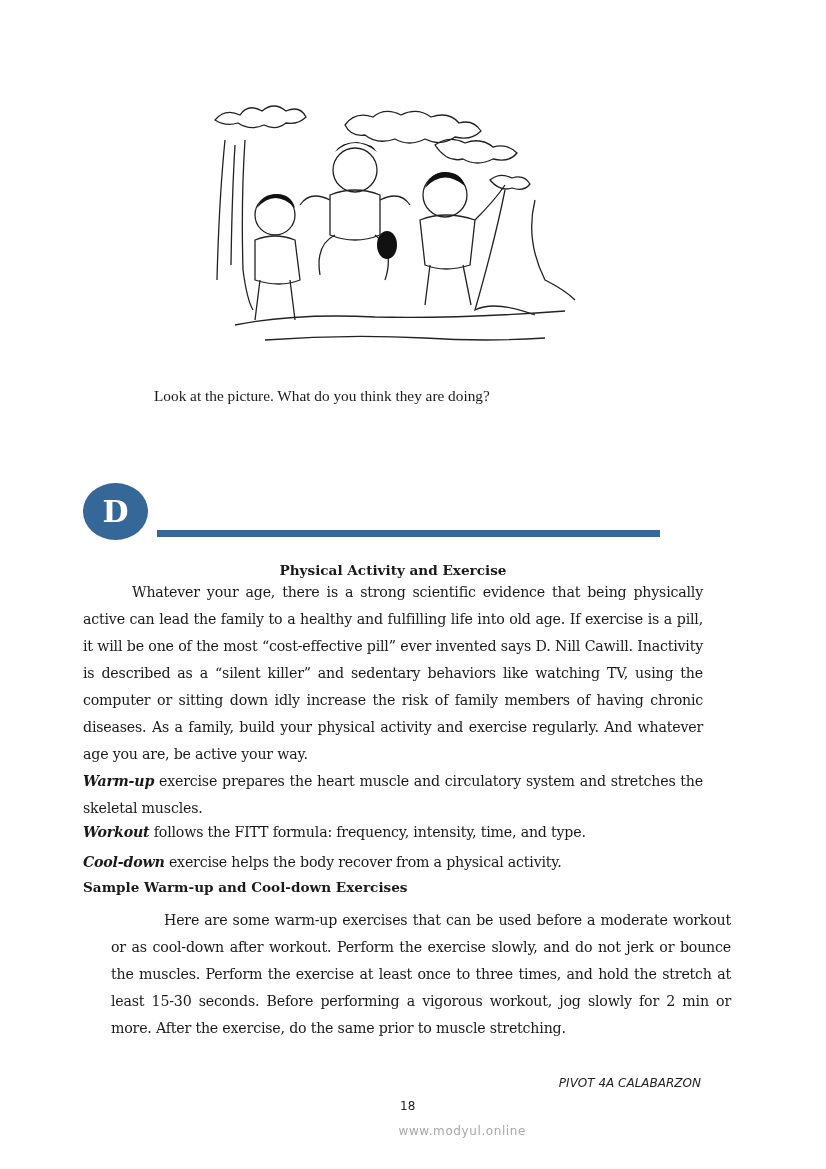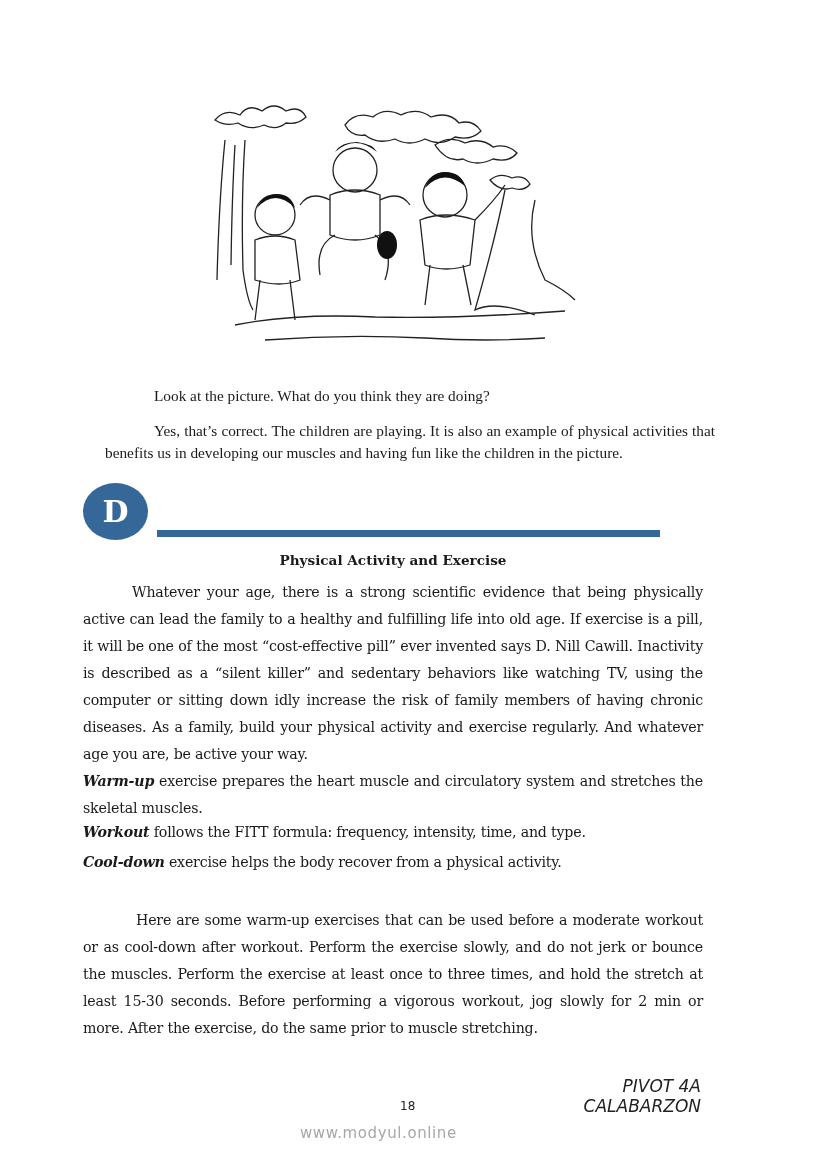--- a/index.html
+++ b/index.html
@@ -13,40 +13,40 @@
 
   #q1 { left:138px; top:369px; width:560px; }
   #a1 { left:89px; top:404px; width:610px; text-align:justify; text-indent:49px; }
 
   .badge { position:absolute; left:83px; top:483px; width:65px; height:57px; border-radius:50%;
            background:#356799; color:#fff; display:flex; align-items:center; justify-content:center;
            font-family:"DejaVu Serif", serif; font-weight:bold; font-size:30px; }
   .rule { position:absolute; left:157px; top:530px; width:503px; height:7px; background:#356799; }
 
   .h-center { position:absolute; left:83px; width:620px; text-align:center;
-              font-family:"DejaVu Serif", serif; font-weight:bold; font-size:13.6px; }
+              font-family:"DejaVu Serif", serif; font-weight:bold; font-size:13.6px;margin-top:10px; }
   #h1 { top:552px; }
   #h2 { top:739px; }
 
   .body { position:absolute; left:83px; width:620px; font-family:"DejaVu Serif", serif; font-size:14.2px;
           line-height:27px; text-align:justify; margin:0; letter-spacing:-0.2px; }
   #para1 { top:579px; text-indent:49px; }
   #warm { top:768px; }
   #workout { top:819px; }
   #cool { top:849px; }
   #h3 { position:absolute; left:83px; top:879px; font-family:"DejaVu Serif", serif; font-weight:bold; font-size:13.6px; }
-  #para2 { top:907px; text-indent:53px; }
+  #para2 { top:907px; text-indent:53px;margin-left:28px; }
   .term { font-weight:bold; font-style:italic; }
 
   .footer-brand { position:absolute; left:520px; top:1076px; width:181px; text-align:right;
-                  font-family:"DejaVu Sans", sans-serif; font-style:italic; font-size:17px; color:#222; }
+                  font-family:"DejaVu Sans", sans-serif; font-style:italic; font-size:12px; color:#222; }
   .page-num { position:absolute; left:400px; top:1099px; width:30px; text-align:left;
               font-family:"DejaVu Sans", sans-serif; font-size:12px; color:#222; }
-  .watermark { position:absolute; left:300px; top:1124px; width:226px; text-align:left;
-               font-family:"DejaVu Sans", sans-serif; font-size:15px; color:#a8a8a8; letter-spacing:0.6px; }
+  .watermark { position:absolute; left:300px; top:1124px; width:226px; text-align:right;
+               font-family:"DejaVu Sans", sans-serif; font-size:12px; color:#a8a8a8; letter-spacing:0.6px; }
 </style>
 </head>
 <body>
 
 <div class="page">
 
   <svg class="illustration" viewBox="0 0 390 250" xmlns="http://www.w3.org/2000/svg">
     <g fill="none" stroke="#222" stroke-width="1.3">
 
       <path d="M10 20 q10 -12 25 -5 q8 -12 22 -4 q12 -10 24 0 q14 -6 20 6 q-8 8 -20 6 q-10 8 -22 2 q-14 6 -26 -2 q-12 4 -23 -3z"></path>
@@ -78,35 +78,35 @@
     </g>
     <ellipse cx="182" cy="145" rx="10" ry="14" fill="#111"></ellipse>
     <g fill="#111">
       <path d="M130 52 q20 -18 42 0 q-4 -8 -20 -10 q-16 0 -22 10z"></path>
       <path d="M52 108 q18 -20 38 0 q-4 -14 -18 -14 q-14 0 -20 14z"></path>
       <path d="M220 88 q18 -20 40 -2 q-4 -14 -20 -14 q-14 0 -20 16z"></path>
     </g>
   </svg>
 
   <p class="p" id="q1">Look at the picture.  What do you think they are doing?</p>
-  <p class="p" id="a1">Yes, that’s correct. The children are playing. It is also an example of physical activities that  benefits  us in developing our muscles and having fun like the children in the picture.</p>
 
   <div class="badge">
     <span>D</span>
   </div>
   <div class="rule"></div>
 
   <div class="h-center" id="h1">Physical Activity and Exercise</div>
 
   <p class="body" id="para1">Whatever your age, there is a strong scientific evidence that being physically active can lead the family to a healthy and fulfilling life into old age. If exercise is a pill, it will be one of the most “cost-effective pill” ever invented says D. Nill Cawill. Inactivity is described as a “silent killer” and sedentary behaviors like watching TV, using the computer or sitting down idly increase the risk of family members of having chronic diseases. As a family, build your physical activity and exercise regularly. And whatever age you are, be active your way.</p>
 
 
   <p class="body" id="warm"><span class="term">Warm-up</span><span> exercise prepares the heart muscle and circulatory system and stretches the skeletal muscles.</span></p>
   <p class="body" id="workout"><span class="term">Workout</span><span> follows the FITT formula: frequency, intensity, time, and type.</span></p>
   <p class="body" id="cool"><span class="term">Cool-down</span><span> exercise helps the body recover from a physical activity.</span></p>
 
+  <div id="h3">Sample Warm-up and Cool-down Exercises</div>
 
   <p class="body" id="para2">Here are some warm-up exercises that can be used before a moderate workout or as cool-down after workout. Perform the exercise slowly, and do not jerk or bounce the muscles. Perform the exercise at least once to three times, and hold the stretch at least 15-30 seconds. Before performing a vigorous workout, jog slowly for 2 min or more. After the exercise, do the same prior to muscle stretching.</p>
 
   <div class="footer-brand">PIVOT 4A CALABARZON</div>
   <div class="page-num">18</div>
   <div class="watermark">www.modyul.online</div>
 </div>
 
 </body></html>

